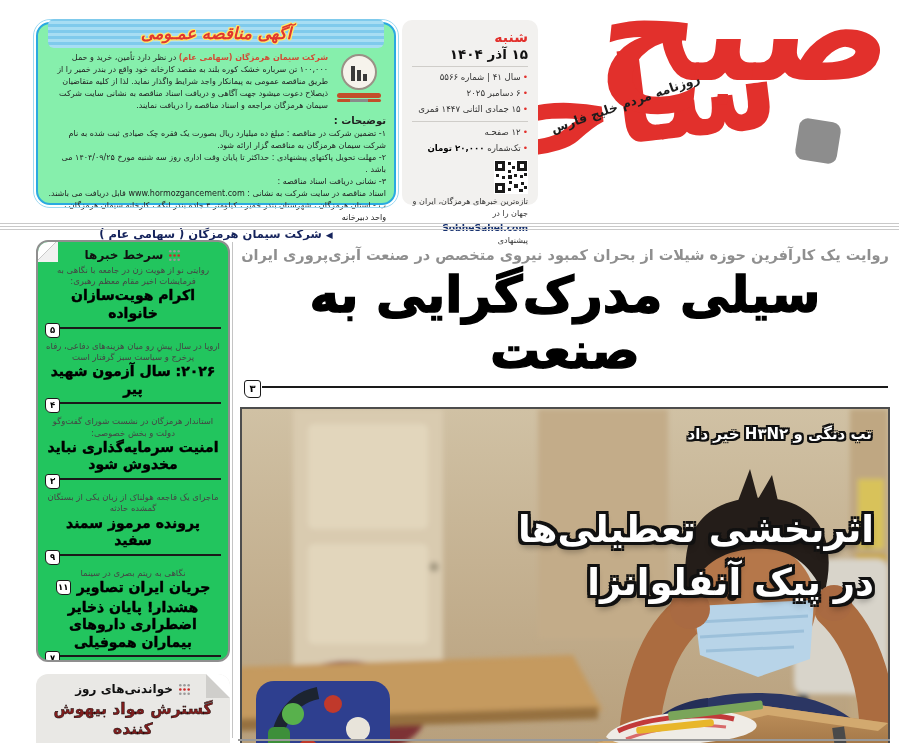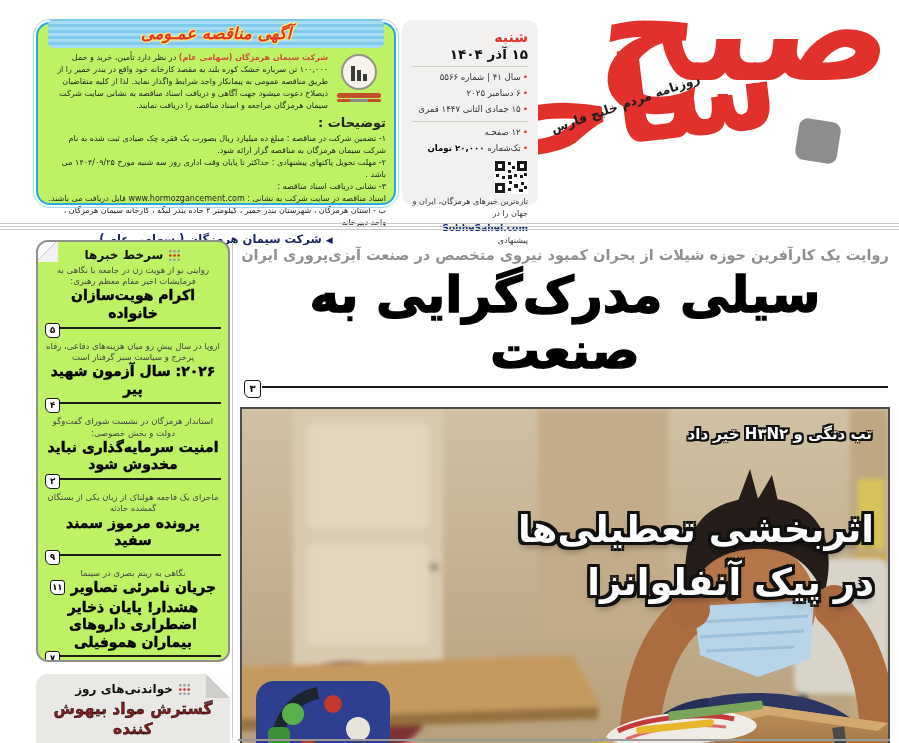--- a/index.html
+++ b/index.html
@@ -19,42 +19,42 @@
   .db-date { color:#111; font-size:13.5px; font-weight:bold; letter-spacing:-0.5px; }
   .db-sep { border-top:1px solid #cfcdc9; margin:4px 0 3px; }
   .db-line { font-size:8.6px; color:#333; line-height:1.75; white-space:nowrap; }
   .db-line .dot { color:#e2302c; margin-left:2px; font-size:9px; }
   .db-price b { font-weight:bold; color:#000; }
   .db-qr { display:block; margin:3px 0 2px auto; }
   .db-web { font-size:8px; color:#333; line-height:1.55; }
   .db-web .url { font-weight:bold; color:#15306e; font-size:9.2px; }
 
   
-  .ad-box { position:absolute; left:36px; top:22px; width:360px; height:183px; border:2px solid #2aa9e0; outline:1px solid #9ed9f2; outline-offset:2px; border-radius:14px; background:#bef264; padding:28px 8px 4px 8px; }
+  .ad-box { position:absolute; left:36px; top:22px; width:360px; height:183px; border:2px solid #2aa9e0; outline:1px solid #9ed9f2; outline-offset:2px; border-radius:14px; background:#86efac; padding:28px 8px 4px 8px; }
   .ad-banner { position:absolute; top:-5px; left:10px; right:10px; height:29px; border-radius:6px; background:repeating-linear-gradient(0deg,#a7ddf3 0 3px,#7fcaec 3px 6px); display:flex; align-items:center; justify-content:center; }
   .ad-banner span { color:#e0362f; font-weight:bold; font-style:italic; font-size:16.5px;
     text-shadow:1px 0 0 #ffe96a,-1px 0 0 #ffe96a,0 1px 0 #ffe96a,0 -1px 0 #ffe96a,1px 1px 0 #ffe96a,-1px -1px 0 #ffe96a; }
   .ad-body { font-size:8px; line-height:1.5; color:#222; text-align:right; }
   .ad-logo { float:right; width:50px; margin:2px 2px 2px 6px; text-align:center; }
   .ad-logo .circ { width:36px; height:36px; margin:0 auto; border:2px solid #9a9186; border-radius:50%; background:#f6f3ec; display:flex; align-items:flex-end; justify-content:center; gap:2px; padding-bottom:7px; }
   .ad-logo .circ i { display:block; width:4px; background:#3a3a3a; }
   .ad-logo .sw1 { width:44px; height:5px; background:#c24e2a; border-radius:3px; margin:3px auto 1px; }
   .ad-logo .sw2 { width:44px; height:3px; background:linear-gradient(90deg,#c24e2a 0 30%,#8a8a8a 30% 70%,#c24e2a 70%); border-radius:2px; margin:0 auto; }
   .ad-company { color:#d14b35; font-weight:bold; }
-  .ad-notes-label { font-weight:bold; font-size:13px; margin-top:1px; }
+  .ad-notes-label { font-weight:bold; font-size:10px; margin-top:1px; }
   .ad-note { font-size:8px; line-height:1.5; color:#222; }
   .ad-footer { clear:both; text-align:center; font-weight:bold; font-size:11.5px; color:#15235c; margin-top:3px; }
   .ad-footer .mark { font-size:9px; }
 
   
   .mast-rules { position:absolute; left:0; right:0; top:223px; }
   .mast-rules div { border-top:1px solid #c9c9c9; margin-bottom:2px; }
 
   
-  .sidebar { position:absolute; left:36px; top:240px; width:194px; height:422px; background:#bef264; border:2px solid #8f8f8f; border-radius:12px; padding:6px 7px; overflow:hidden; }
+  .sidebar { position:absolute; left:36px; top:240px; width:194px; height:422px; background:#22c55e; border:2px solid #8f8f8f; border-radius:12px; padding:6px 7px; overflow:hidden; }
   .fold-tl { position:absolute; top:-2px; left:-2px; width:22px; height:22px; background:linear-gradient(to bottom right,#ffffff 48%,#c9c9c9 50%,#f1f1f1 52%); border-top-left-radius:12px; }
   .sec-header { display:flex; align-items:center; justify-content:center; gap:5px; margin-bottom:3px; }
   .sec-header .t { font-size:12px; font-weight:bold; color:#111; }
   .sb-item { text-align:center; margin-bottom:2px; }
   .sb-kicker { font-size:8.5px; color:#444; line-height:1.32; }
   .sb-head { font-size:14px; font-weight:bold; color:#000; line-height:1.26; letter-spacing:-0.3px; -webkit-text-stroke:0.4px #000; }
   .tab-row { position:relative; height:13px; margin:2px 0 3px; }
   .tab-row .line { position:absolute; left:15px; right:0; top:2px; border-top:2px solid #1a1a1a; }
   .ptab { width:15px; height:15px; background:#fff; border:1.5px solid #1a1a1a; border-radius:3px 3px 3px 6px; font-size:8.5px; font-weight:bold; color:#000; line-height:13px; text-align:center; }
   .tab-row .ptab { position:absolute; left:0; top:-2px; }
@@ -226,21 +226,21 @@
       <div class="sb-head">پرونده مرموز سمند سفید</div>
       <div class="tab-row">
           <div class="line"></div>
           <div class="ptab">۹</div>
         </div>
     </div>
 
     <div class="sb-item">
       <div class="sb-kicker">نگاهی به ریتم بصری در سینما</div>
       <div class="head-row">
-        <div class="sb-head">جریان نامرئی تصاویر</div>
+        <div class="sb-head">جریان ایران تصاویر</div>
         <div class="ptab">۱۱</div>
       </div>
     </div>
 
     <div class="sb-item">
       <div class="sb-head">هشدار! پایان ذخایر اضطراری داروهای بیماران هموفیلی</div>
       <div class="tab-row">
           <div class="line"></div>
           <div class="ptab">۷</div>
         </div>

